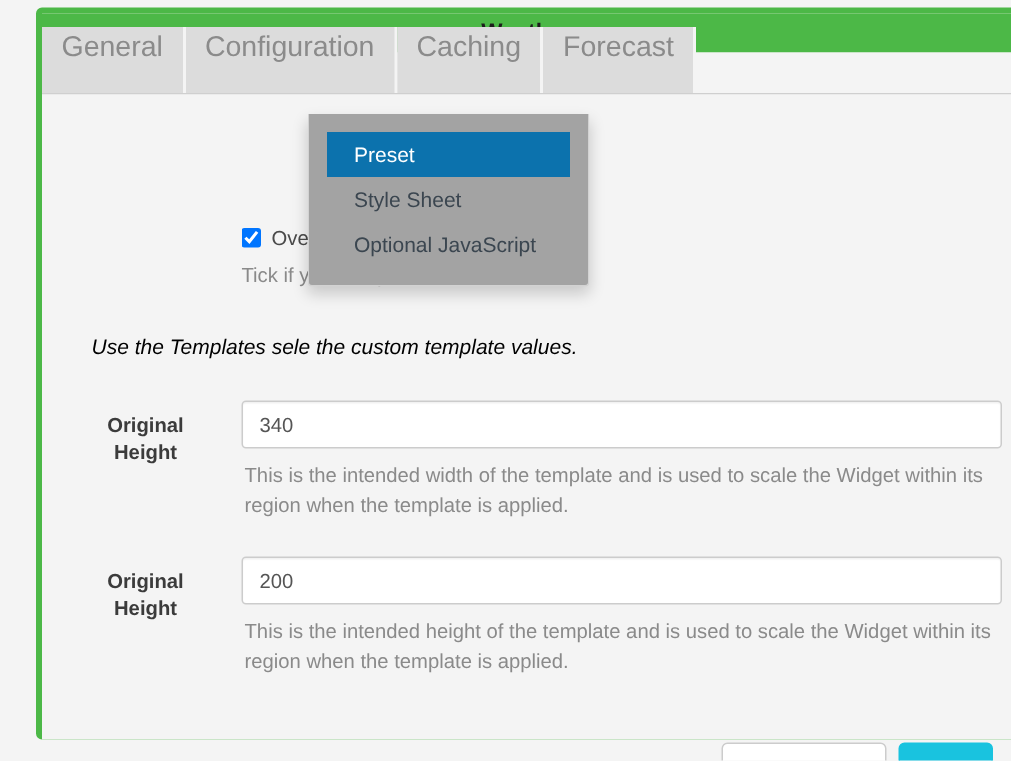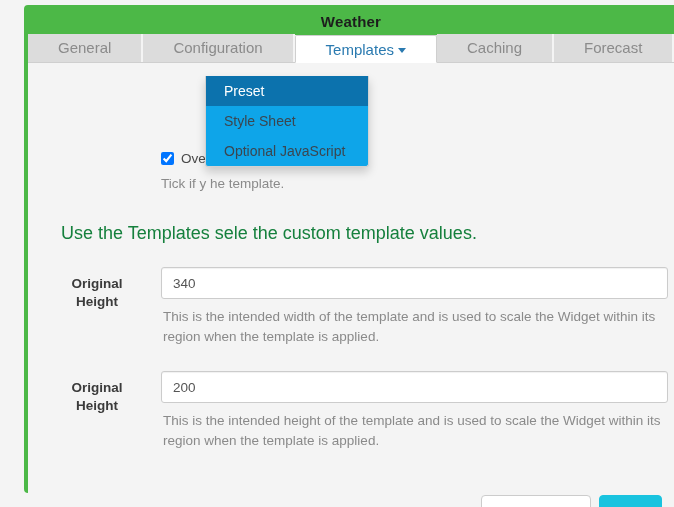--- a/index.html
+++ b/index.html
@@ -47,24 +47,24 @@
     position: relative;
     height: 28px;
     background: #f4f4f4;
     border-bottom: 1px solid #cfcfcf;
     display: flex;
     align-items: flex-end;
     padding-left: 0;
     box-sizing: border-box;
   }
   .tab {
-    height: 28px;
+    height: 44px;
     line-height: 28px;
-    padding: 0 30px;
-    font-size: 15px;
+    padding: 0 13px;
+    font-size: 19px;
     color: #8b8b8b;
     background: #dcdcdc;
     border-right: 2px solid #f4f4f4;
     box-sizing: border-box;
     white-space: nowrap;
     cursor: pointer;
     user-select: none;
   }
   .tab.active {
     background: #ffffff;
@@ -87,26 +87,26 @@
     border-right: 4px solid transparent;
     border-top: 5px solid #2a7ab0;
   }
 
   
   #dropdown {
     position: absolute;
     left: 177px;
     top: 67px;
     width: 162px;
-    background: #0ea5e9;
+    background: #a3a3a3;
     border: 1px solid #d2d2d2;
     border-top: none;
     box-shadow: 0 5px 10px rgba(0,0,0,0.18);
     z-index: 50;
-    padding: 0;
+    padding: 12px;
     border-radius: 0 0 3px 3px;
   }
   .menu-item {
     display: block;
     font-size: 14px;
     color: #3b4650;
     padding: 6px 0 6px 18px;
     line-height: 18px;
     white-space: nowrap;
     cursor: pointer;
@@ -144,22 +144,23 @@
     left: 133px;
     top: 113px;
     font-size: 13.5px;
     color: #8a8a8a;
   }
 
   .intro-line {
     position: absolute;
     left: 33px;
     top: 160px;
-    font-size: 18px;
-    color: #15803d;
+    font-size: 14px;
+    color: #000000;
+    font-style: italic;
   }
 
   .field-group { position: absolute; left: 0; right: 0; }
   #group-width  { top: 204px; }
   #group-height { top: 308px; }
 
   .field-label {
     position: absolute;
     left: 20px;
     width: 98px;
@@ -228,23 +229,20 @@
 <div id="panel">
 
   <div id="panel-header">Weather</div>
 
   <div id="tabstrip">
     <div class="tab">
       <span>General</span>
     </div>
     <div class="tab">
       <span>Configuration</span>
-    </div>
-    <div class="tab active">
-      <span>Templates</span><span class="caret"></span>
     </div>
     <div class="tab">
       <span>Caching</span>
     </div>
     <div class="tab">
       <span>Forecast</span>
     </div>
   </div>
 
   <div id="form-body">

